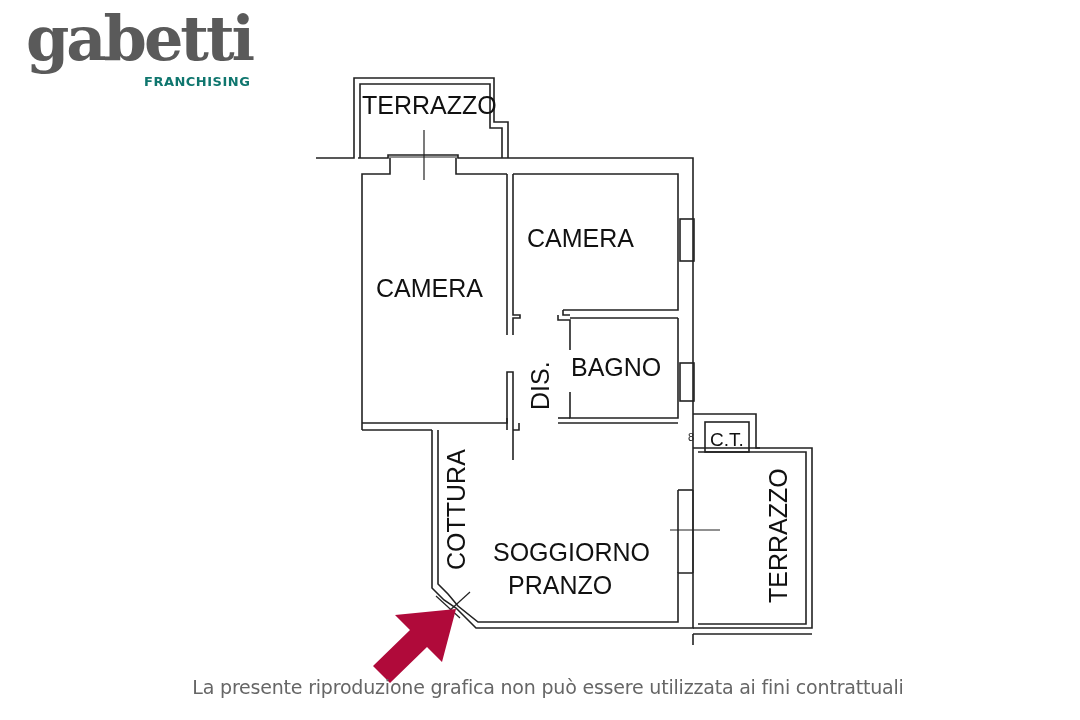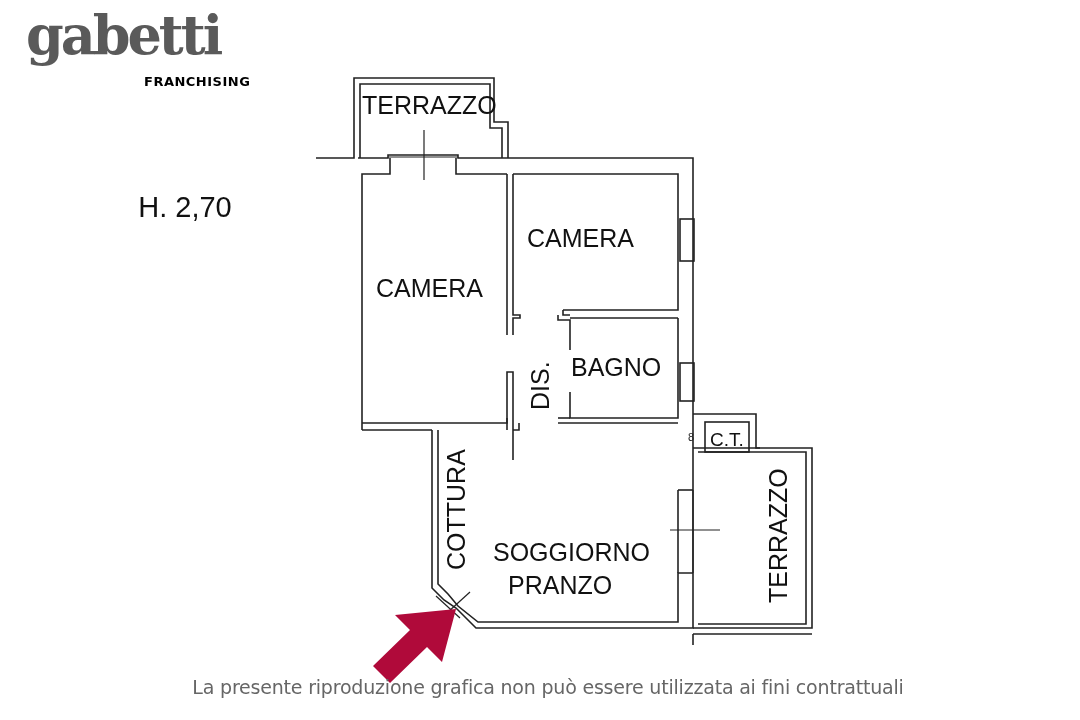--- a/index.html
+++ b/index.html
@@ -1,34 +1,33 @@
 <!DOCTYPE html>
 <html><head>
 <meta charset="utf-8">
 <style>
   html, body { margin: 0; padding: 0; background: #ffffff; }
   body { width: 1080px; height: 720px; position: relative; overflow: hidden; font-family: "Liberation Sans", sans-serif; }
   .logo { position: absolute; left: 26px; top: 22px; width: 230px; height: 90px; }
-  .logo-word { position: absolute; left: 0; top: -14px; font-family: "DejaVu Serif", serif; font-weight: bold; font-size: 54px; color: #5a5a5a; letter-spacing: -3px; line-height: 1; }
-  .logo-sub { position: absolute; left: 118px; top: 52px; font-family: "DejaVu Sans", sans-serif; font-size: 13px; font-weight: bold; color: #000000; letter-spacing: 0.5px; }
+  .logo-word { position: absolute; left: 0; top: -14px; font-family: "DejaVu Serif", serif; font-weight: bold; font-size: 62px; color: #5a5a5a; letter-spacing: -3px; line-height: 1; }
+  .logo-sub { position: absolute; left: 118px; top: 52px; font-family: "DejaVu Sans", sans-serif; font-size: 13px; font-weight: bold; color: #0f766e; letter-spacing: 0.5px; }
   .floor-title { position: absolute; left: 20px; top: 188px; width: 330px; text-align: center; font-family: "Liberation Sans", sans-serif; font-size: 29px; color: #111; line-height: 38px; }
   svg.plan { position: absolute; left: 0; top: 0; }
   .room-label { font-family: "Liberation Sans", sans-serif; font-size: 25px; fill: #111; }
   .disclaimer { position: absolute; left: 0; top: 676px; width: 1080px; text-align: center; font-family: "DejaVu Sans", sans-serif; font-size: 19px; color: #666; letter-spacing: -0.2px; padding-left: 8px; }
 </style>
 </head>
 <body>
 
 <div class="logo">
   <div class="logo-word">gabetti</div>
   <div class="logo-sub">FRANCHISING</div>
 </div>
 
 <div class="floor-title">
-  <div>H. 2,70</div>
 </div>
 
 <svg class="plan" width="1080" height="720" viewBox="0 0 1080 720" xmlns="http://www.w3.org/2000/svg">
   <g fill="none" stroke="#222" stroke-width="1.6">
 
     <polyline points="316,158 354,158 354,78 494,78 494,122 508,122 508,158"></polyline>
     <polyline points="360,158 360,84 490,84 490,128 502,128 502,158"></polyline>
 
     <polyline points="358,158 388,158 388,155 458,155 458,158 693,158 693,432"></polyline>
     <polyline points="362,430 362,174 390,174 390,158"></polyline>

